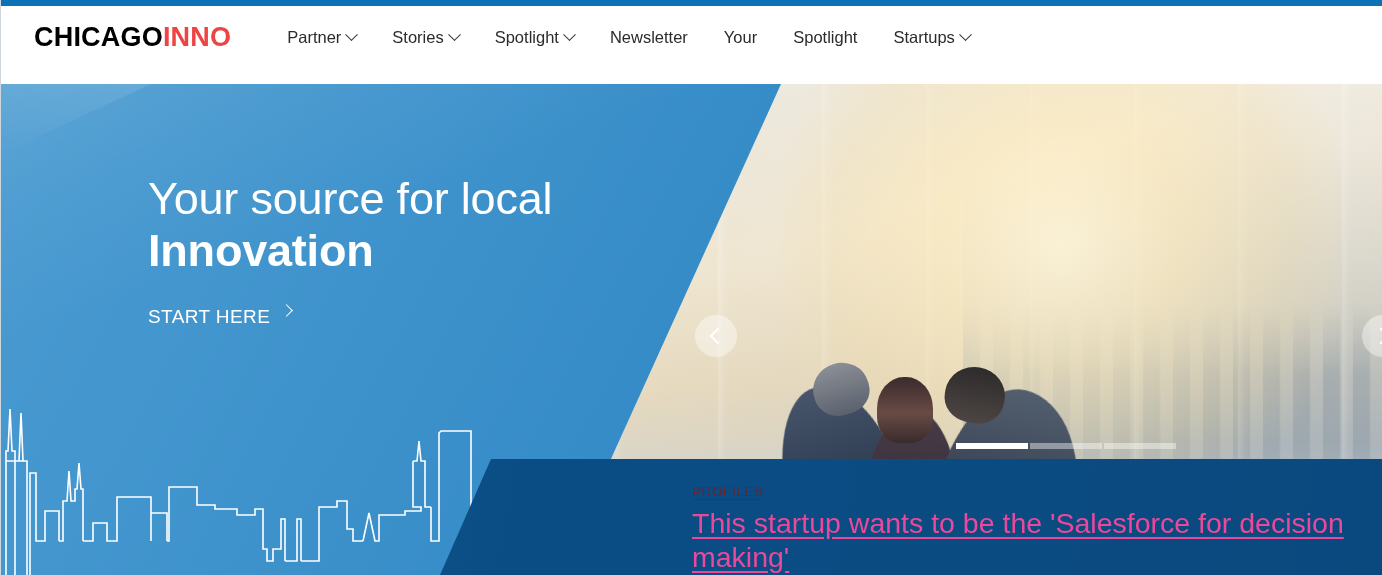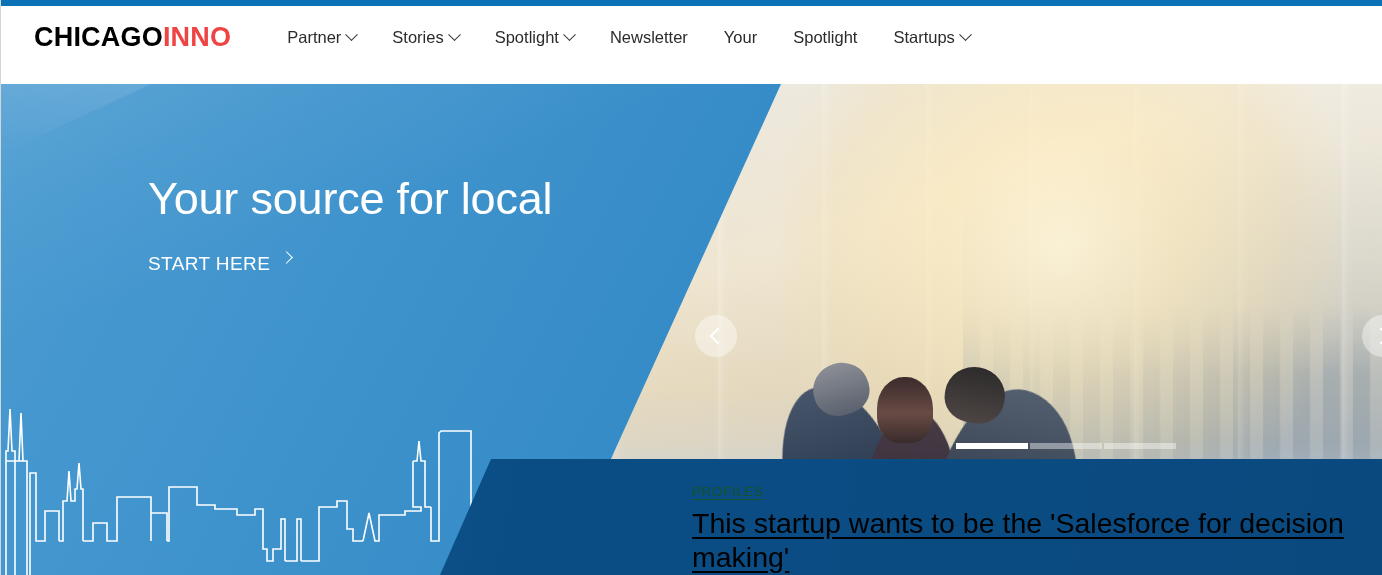--- a/index.html
+++ b/index.html
@@ -311,32 +311,32 @@
     position: absolute;
     left: 691px; top: 398px;
     width: 680px;
     z-index: 18;
   }
   .kicker {
     display: inline-block;
     font-size: 13.5px;
     font-weight: 400;
     letter-spacing: 0.6px;
-    color: #14532d;
+    color: #7f1d1d;
     text-decoration: underline;
     text-underline-offset: 3px;
     cursor: pointer;
   }
   .headline {
     display: block;
     margin-top: 7px;
     font-size: 28.5px;
     font-weight: 400;
     line-height: 1.18;
-    color: #000000;
+    color: #ec4899;
     text-decoration: underline;
     text-underline-offset: 4px;
     cursor: pointer;
   }
 </style>
 </head>
 <body>
 
 <div class="page">
 
@@ -415,20 +415,21 @@
            M300,160 L318,160 L318,106 L336,106 L336,100 L346,100 L346,128 L352,128 L352,140 L362,140
            M362,140 L368,112 L374,140 L378,140 L378,114 L404,114 L404,110 L420,110 L420,106 L412,106 L412,60
            M412,60 L416,60 L418,40 L420,60 L424,60 L424,106 L430,106
            M430,106 L430,140 L438,140 L438,32 L440,30 L470,30 L470,140 L480,140
            M480,140 L480,118 L488,118 L488,112 L498,112 L498,118 L506,118 L506,140
            M506,140 L516,140 L516,82 L546,82 L546,118 L552,118 L552,112 L556,112 L556,118 L558,118 L558,186"></path>
     </svg>
 
     <div class="hero-copy">
       <div class="hero-line1">Your source for local</div>
+      <div class="hero-line2">Innovation</div>
       <a class="hero-cta" href="#">
         <span>START HERE</span>
         <i class="cta-chev"></i>
       </a>
     </div>
 
     <button class="carousel-arrow prev" aria-label="Previous slide">
       <i class="arrow-glyph"></i>
     </button>
     <button class="carousel-arrow next" aria-label="Next slide">

